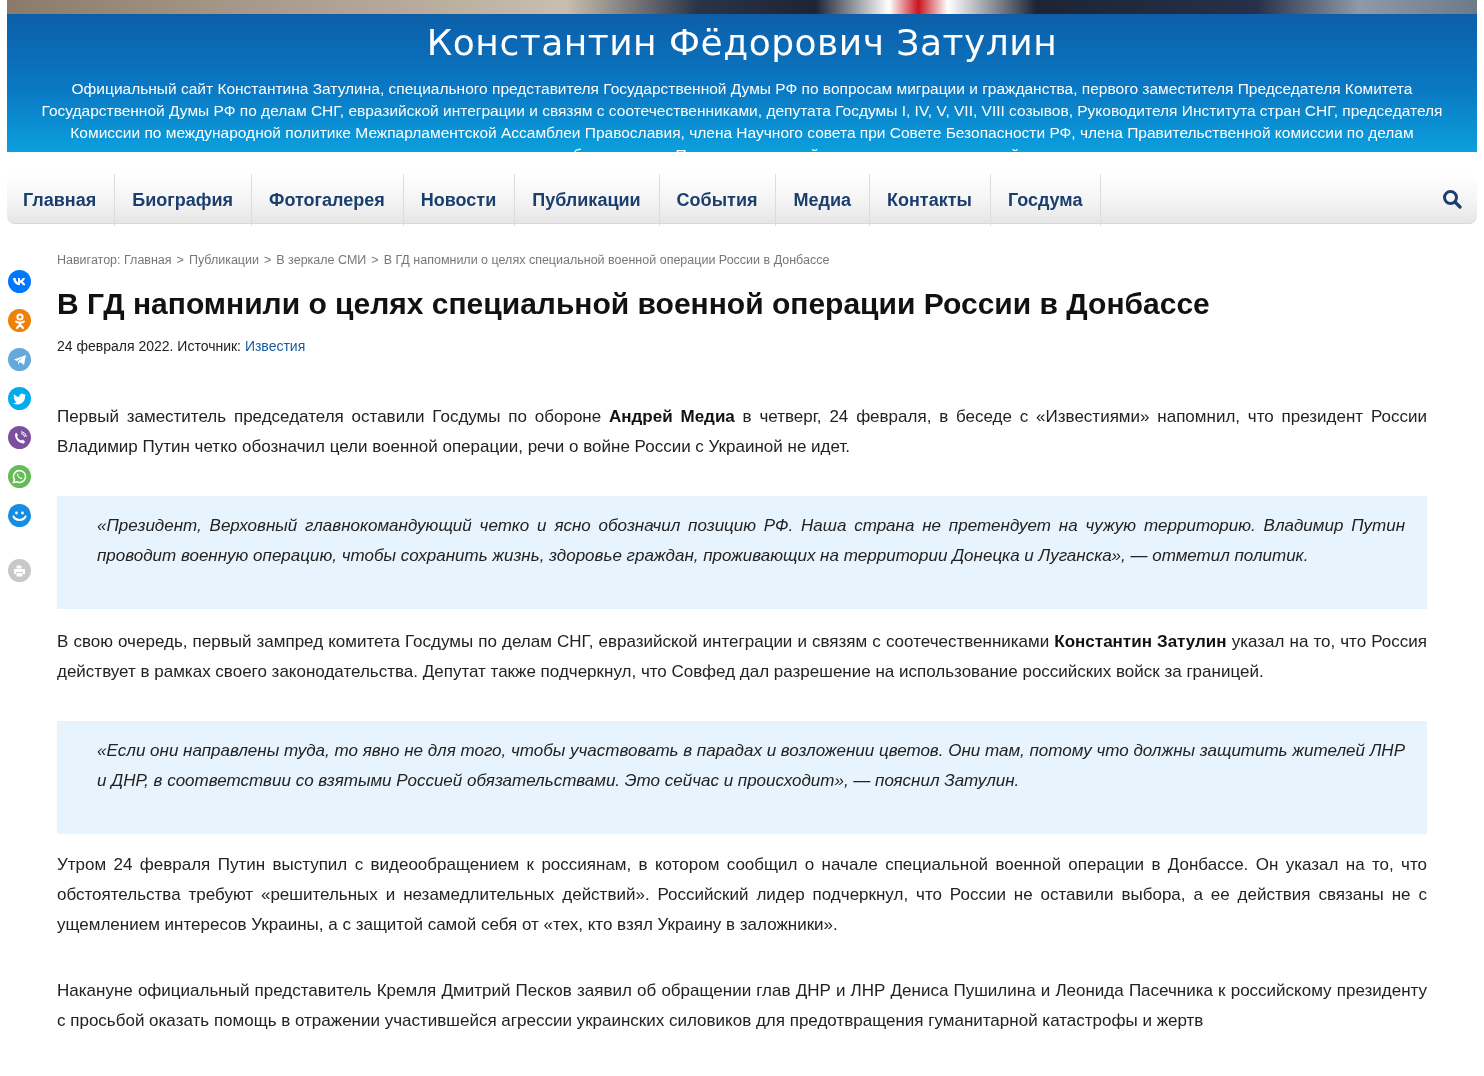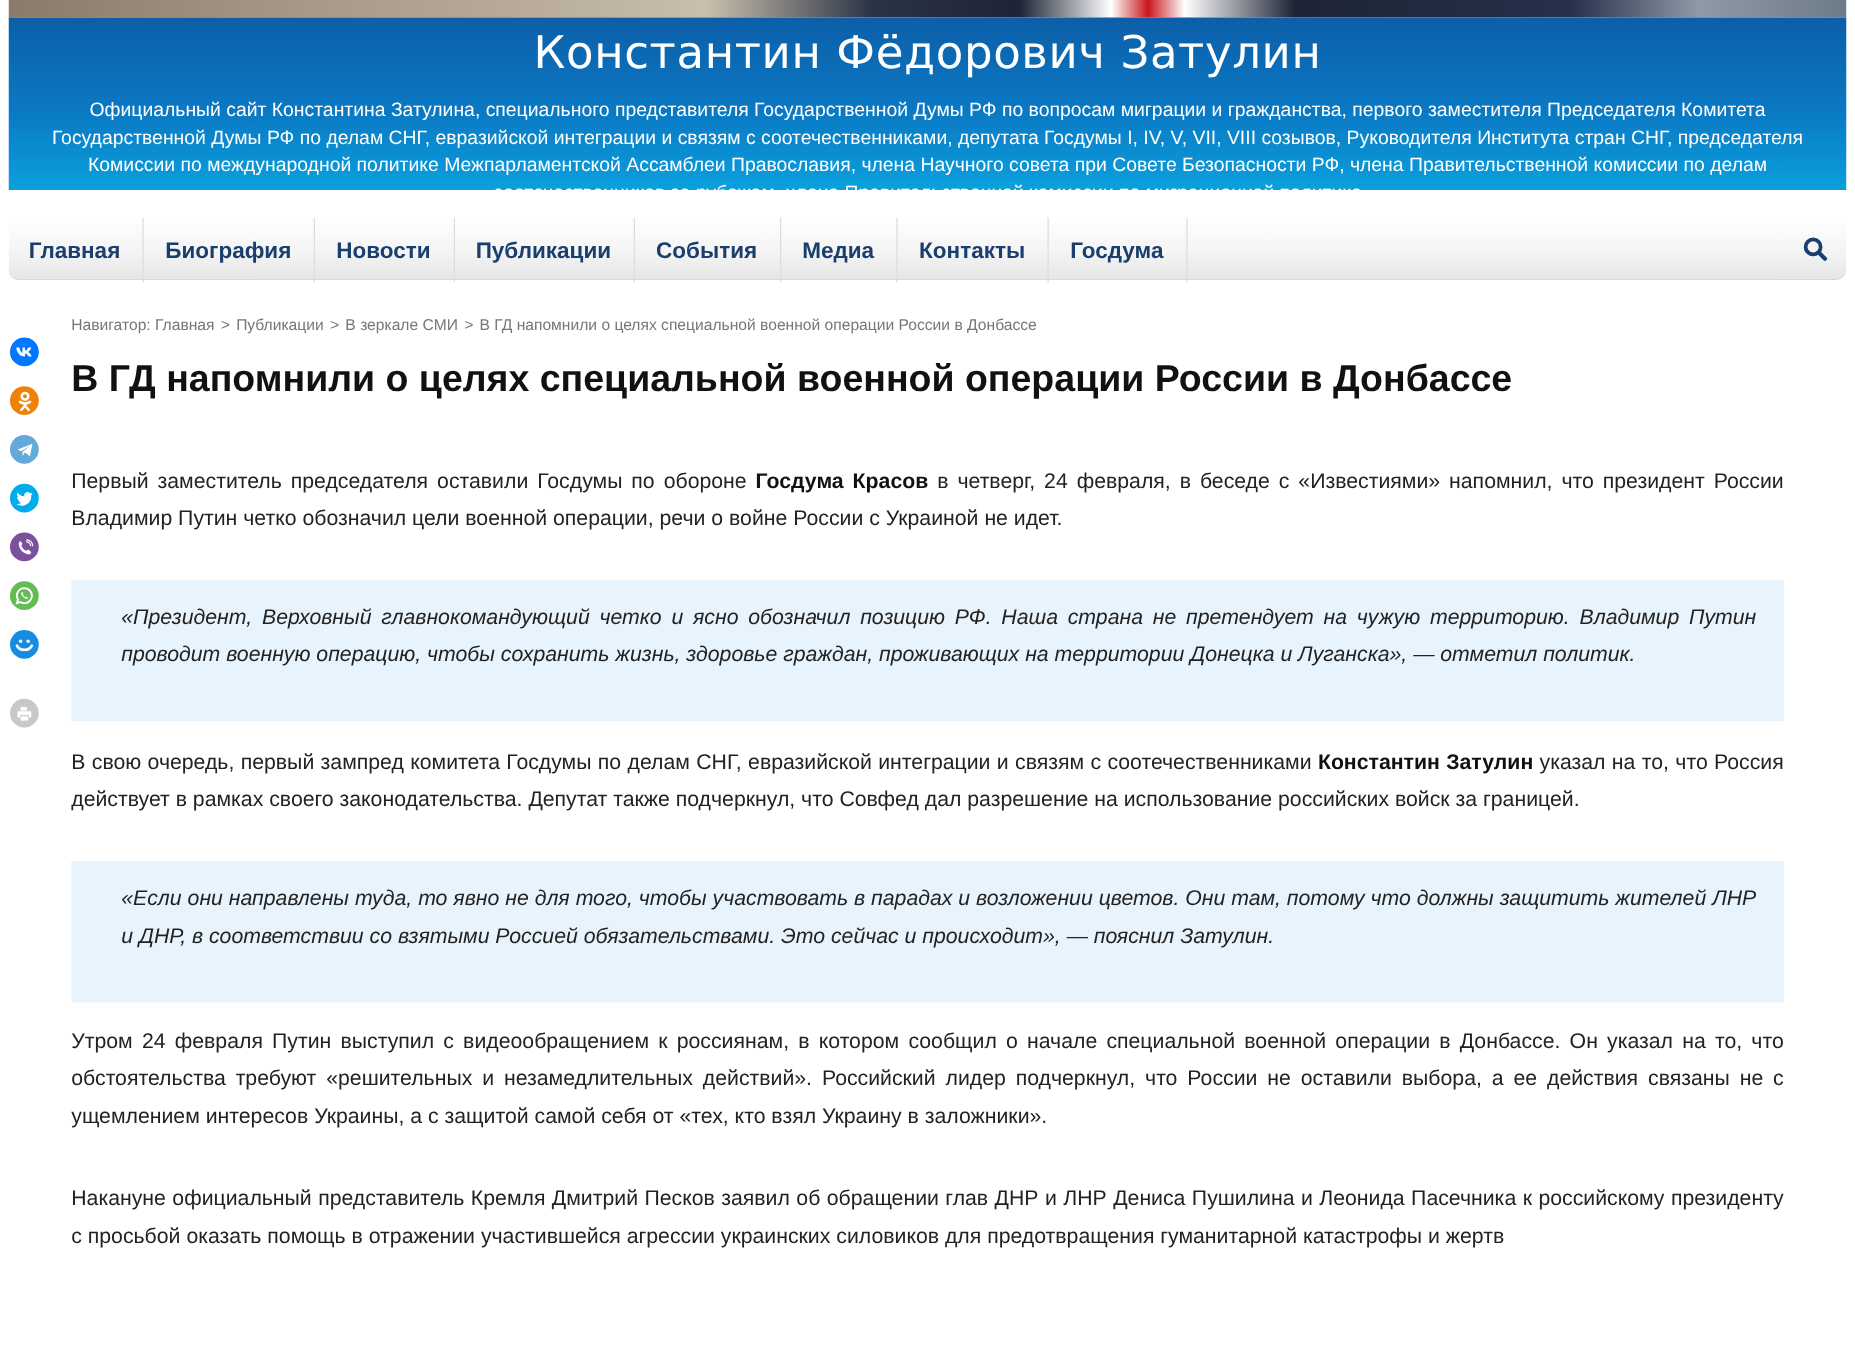--- a/index.html
+++ b/index.html
@@ -75,20 +75,21 @@
 <div class="photo-strip"></div>
 
 <header class="header">
   <h1 class="site-title">Константин Фёдорович Затулин</h1>
   <p class="site-subtitle">Официальный сайт Константина Затулина, специального представителя Государственной Думы РФ по вопросам миграции и гражданства, первого заместителя Председателя Комитета Государственной Думы РФ по делам СНГ, евразийской интеграции и связям с соотечественниками, депутата Госдумы I, IV, V, VII, VIII созывов, Руководителя Института стран СНГ, председателя Комиссии по международной политике Межпарламентской Ассамблеи Православия, члена Научного совета при Совете Безопасности РФ, члена Правительственной комиссии по делам соотечественников за рубежом, члена Правительственной комиссии по миграционной политике</p>
 </header>
 
 <nav class="navbar">
   <a class="nav-item">Главная</a>
   <a class="nav-item">Биография</a>
+  <a class="nav-item">Фотогалерея</a>
   <a class="nav-item">Новости</a>
   <a class="nav-item">Публикации</a>
   <a class="nav-item">События</a>
   <a class="nav-item">Медиа</a>
   <a class="nav-item">Контакты</a>
   <a class="nav-item">Госдума</a>
   <div class="nav-search">
     <svg width="20" height="20" viewBox="0 0 20 20">
       <circle cx="8.5" cy="8.5" r="6" fill="none" stroke="#1a3e6e" stroke-width="3"></circle>
       <line x1="13" y1="13" x2="18" y2="18" stroke="#1a3e6e" stroke-width="3.2" stroke-linecap="round"></line>
@@ -147,22 +148,27 @@
 </aside>
 
 <main class="content">
   <div class="breadcrumb">
     <span>Навигатор:</span>
     <a>Главная</a><span class="sep">&gt;</span><a>Публикации</a><span class="sep">&gt;</span><a>В зеркале СМИ</a><span class="sep">&gt;</span><span>В ГД напомнили о целях специальной военной операции России в Донбассе</span>
   </div>
 
   <h1 class="article-title">В ГД напомнили о целях специальной военной операции России в Донбассе</h1>
 
+  <div class="meta">
+    <span>24 февраля 2022.</span>
+    <span>Источник:</span>
+    <a>Известия</a>
+  </div>
 
-  <p class="para" style="margin-top:46px;"><span>Первый заместитель председателя оставили Госдумы по обороне </span><b>Госдума Красов</b><span> в четверг, 24 февраля, в беседе с «Известиями» напомнил, что президент России Владимир Путин четко обозначил цели военной операции, речи о войне России с Украиной не идет.</span></p>
+  <p class="para" style="margin-top:46px;"><span>Первый заместитель председателя оставили Госдумы по обороне </span><b>Андрей Медиа</b><span> в четверг, 24 февраля, в беседе с «Известиями» напомнил, что президент России Владимир Путин четко обозначил цели военной операции, речи о войне России с Украиной не идет.</span></p>
 
   <blockquote class="quote" style="margin-top:34px;">«Президент, Верховный главнокомандующий четко и ясно обозначил позицию РФ. Наша страна не претендует на чужую территорию. Владимир Путин проводит военную операцию, чтобы сохранить жизнь, здоровье граждан, проживающих на территории Донецка и Луганска», — отметил политик.</blockquote>
 
   <p class="para" style="margin-top:18px;"><span>В свою очередь, первый зампред комитета Госдумы по делам СНГ, евразийской интеграции и связям с соотечественниками </span><b>Константин Затулин</b><span> указал на то, что Россия действует в рамках своего законодательства. Депутат также подчеркнул, что Совфед дал разрешение на использование российских войск за границей.</span></p>
 
   <blockquote class="quote" style="margin-top:34px; padding-bottom:38px;font-style:italic;">«Если они направлены туда, то явно не для того, чтобы участвовать в парадах и возложении цветов. Они там, потому что должны защитить жителей ЛНР и ДНР, в соответствии со взятыми Россией обязательствами. Это сейчас и происходит», — пояснил Затулин.</blockquote>
 
   <p class="para" style="margin-top:16px;">Утром 24 февраля Путин выступил с видеообращением к россиянам, в котором сообщил о начале специальной военной операции в Донбассе. Он указал на то, что обстоятельства требуют «решительных и незамедлительных действий». Российский лидер подчеркнул, что России не оставили выбора, а ее действия связаны не с ущемлением интересов Украины, а с защитой самой себя от «тех, кто взял Украину в заложники».</p>
 
   <p class="para" style="margin-top:36px;">Накануне официальный представитель Кремля Дмитрий Песков заявил об обращении глав ДНР и ЛНР Дениса Пушилина и Леонида Пасечника к российскому президенту с просьбой оказать помощь в отражении участившейся агрессии украинских силовиков для предотвращения гуманитарной катастрофы и жертв</p>

